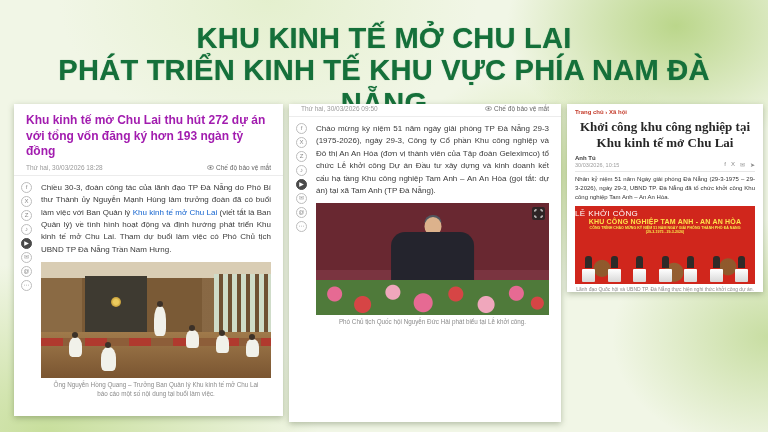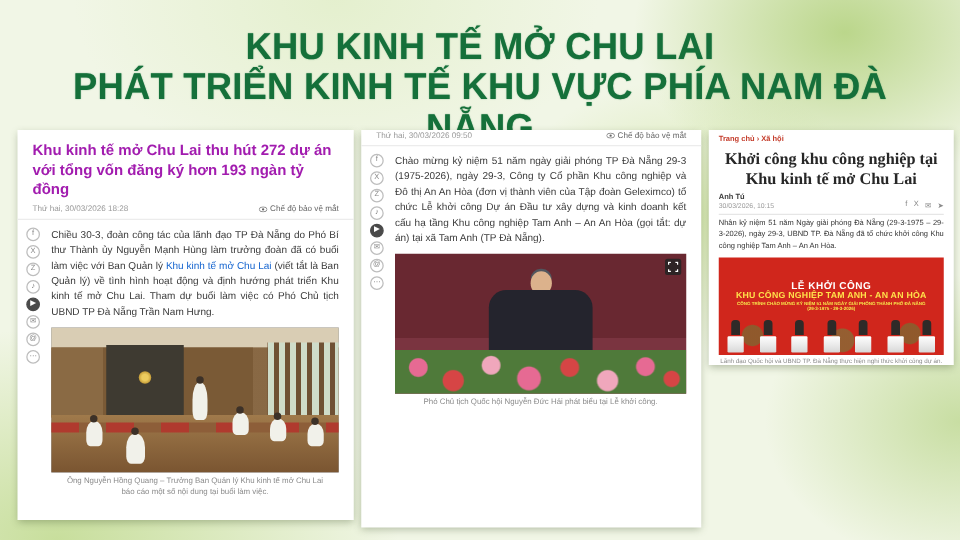--- a/index.html
+++ b/index.html
@@ -89,21 +89,21 @@
     border-bottom:1px solid #e6e6e6; padding-bottom:3px; margin-bottom:3px; }
   .c3-author { font-size:6px; font-weight:700; color:#3a3a3a; line-height:1.3; }
   .c3-date { font-size:5.5px; color:#9c9c9c; font-weight:400; }
   .c3-share { display:flex; gap:5px; font-size:6px; color:#8a8a8a; }
   .c3-body { font-size:6px; color:#333; text-align:justify; line-height:1.5; }
   #photo3 { margin-top:4px; height:78px; position:relative; overflow:hidden; background:
     radial-gradient(circle at 15% 80%, rgba(80,140,60,.5) 0 8px, transparent 9px),
     radial-gradient(circle at 55% 85%, rgba(90,150,70,.5) 0 9px, transparent 10px),
     radial-gradient(circle at 85% 78%, rgba(80,140,60,.5) 0 8px, transparent 9px),
     #d0261c; }
-  .bn1 { color:#fff;    font-weight:700; font-size:8px;   text-align:center; margin-top:18px; letter-spacing:.4px; }
+  .bn1 { color:#fff;    font-weight:400; font-size:8px;   text-align:left; margin-top:3px; letter-spacing:.4px; }
   .bn2 { color:#ffe24a; font-weight:900; font-size:7px;   text-align:center; letter-spacing:.2px; }
   .bn3 { color:#f7e64b; font-weight:700; font-size:3.6px; text-align:center; margin-top:1px; }
   .bn4 { color:#f7e64b; font-weight:700; font-size:3.6px; text-align:center; }
   .podiums { position:absolute; bottom:2px; left:6px; right:6px; height:30px;
     display:flex; justify-content:space-between; align-items:flex-end; }
   .pod { width:15px; height:26px; position:relative; }
   .pod::before { content:""; position:absolute; top:0; left:50%; margin-left:-3.5px;
     width:7px; height:12px; border-radius:3px 3px 0 0; background:#2e2a28; }
   .pod::after { content:""; position:absolute; bottom:0; left:1px; right:1px; height:13px;
     background:linear-gradient(#ffffff,#d8d8d8); border-radius:1px; }

